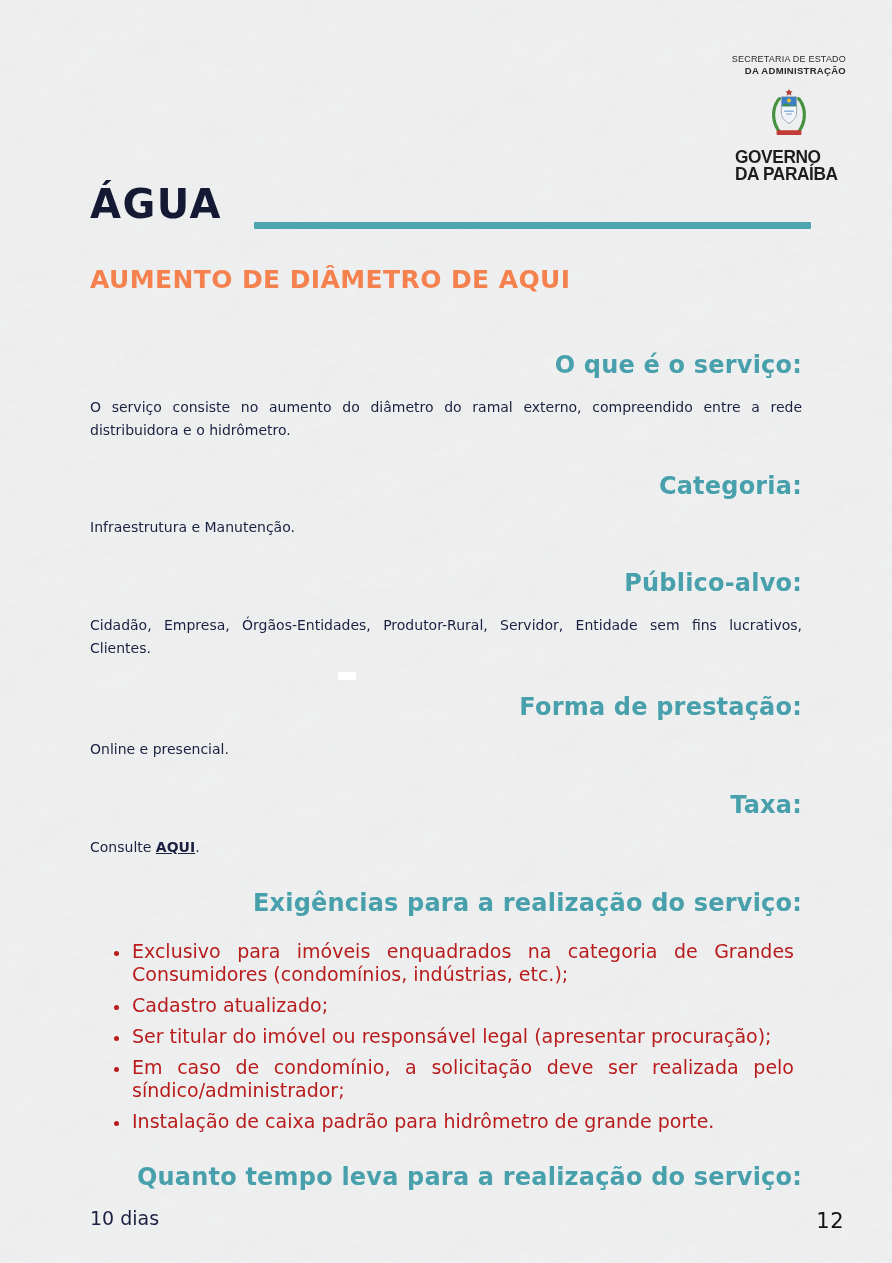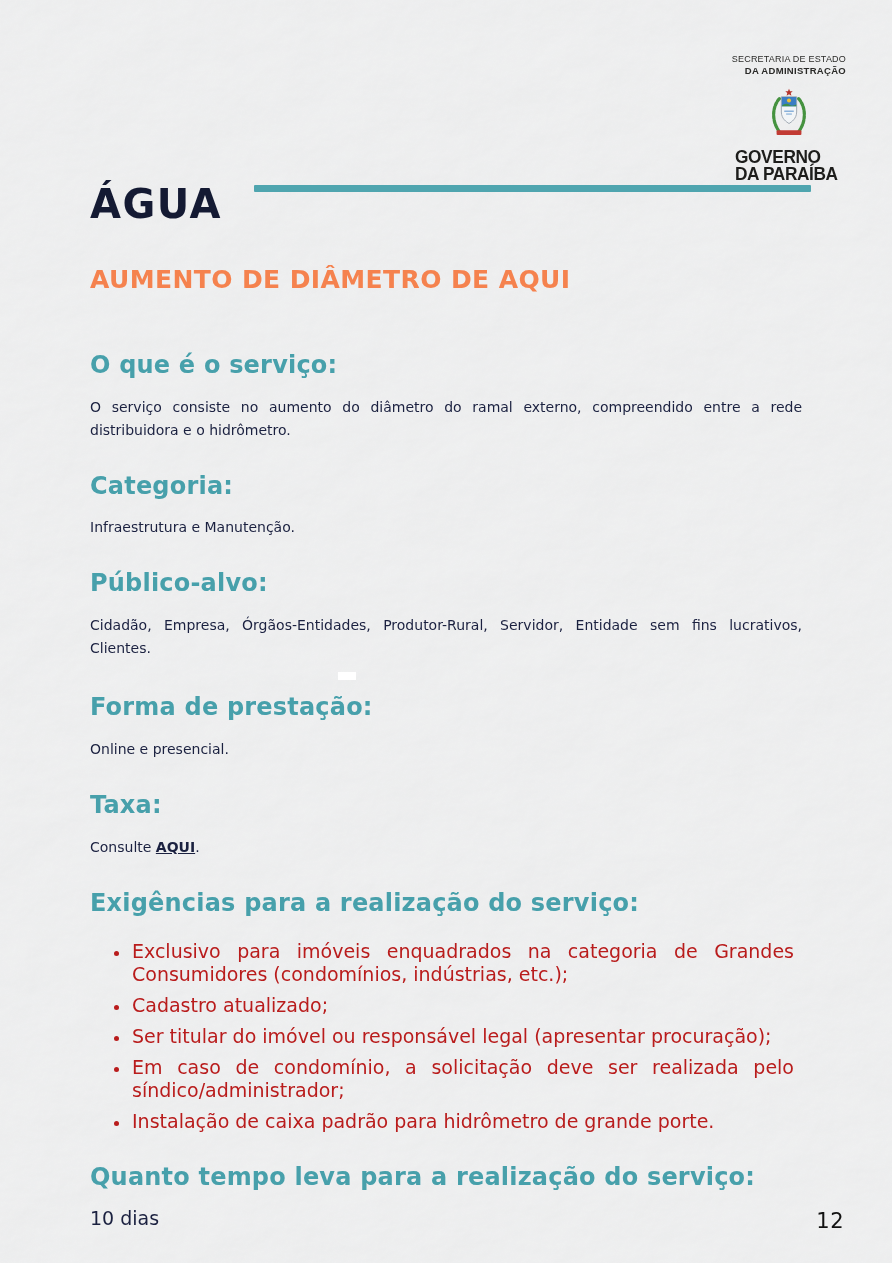--- a/index.html
+++ b/index.html
@@ -17,31 +17,31 @@
     display:flex;align-items:center;gap:10px;flex-direction:column;}
   .secretaria{text-align:right;color:#2a2a28;line-height:1.25;
     font-family:"Liberation Sans",sans-serif;}
   .secretaria .l1{font-size:9px;letter-spacing:.2px;}
   .secretaria .l2{font-size:9.5px;font-weight:bold;letter-spacing:.3px;}
   .governo{color:#1d1d1b;font-weight:bold;font-size:18px;line-height:.95;
     letter-spacing:-.4px;font-family:"Liberation Sans",sans-serif;
     transform:scaleX(.96);transform-origin:left center;}
 
   
-  .title-row{display:flex;align-items:flex-start;margin:0;padding-top:182px;}
+  .title-row{display:flex;align-items:flex-end;margin:0;padding-top:182px;}
   .page-title{margin:0;font-size:40px;line-height:1.1;font-weight:bold;
     color:#141a33;letter-spacing:1.5px;}
   .title-rule{flex:1;height:7px;background:#4fa5af;margin-left:32px;
     margin-right:-9px;position:relative;top:3px;border-radius:1px;}
 
   .service-name{margin:40px 0 0;font-size:25px;font-weight:bold;
     color:#f5824e;letter-spacing:.4px;line-height:1.15;}
 
   .sec-heading{margin:30px 0 0;font-size:24px;font-weight:bold;
-    color:#47a0ab;letter-spacing:.2px;line-height:1.2;}
+    color:#47a0ab;letter-spacing:.2px;line-height:1.2;text-align:right;}
   .sec-heading.first{margin-top:56px;}
   .sec-heading.after-dash{margin-top:13px;}
 
   .body-text{margin:16px 0 0;font-size:14px;line-height:23px;
     color:#1b2140;text-align:justify;}
   .link{font-weight:bold;text-decoration:underline;color:#1b2140;cursor:pointer;}
 
   .white-dash{width:18px;height:8px;background:#ffffff;
     margin:12px 0 0 248px;}
 

